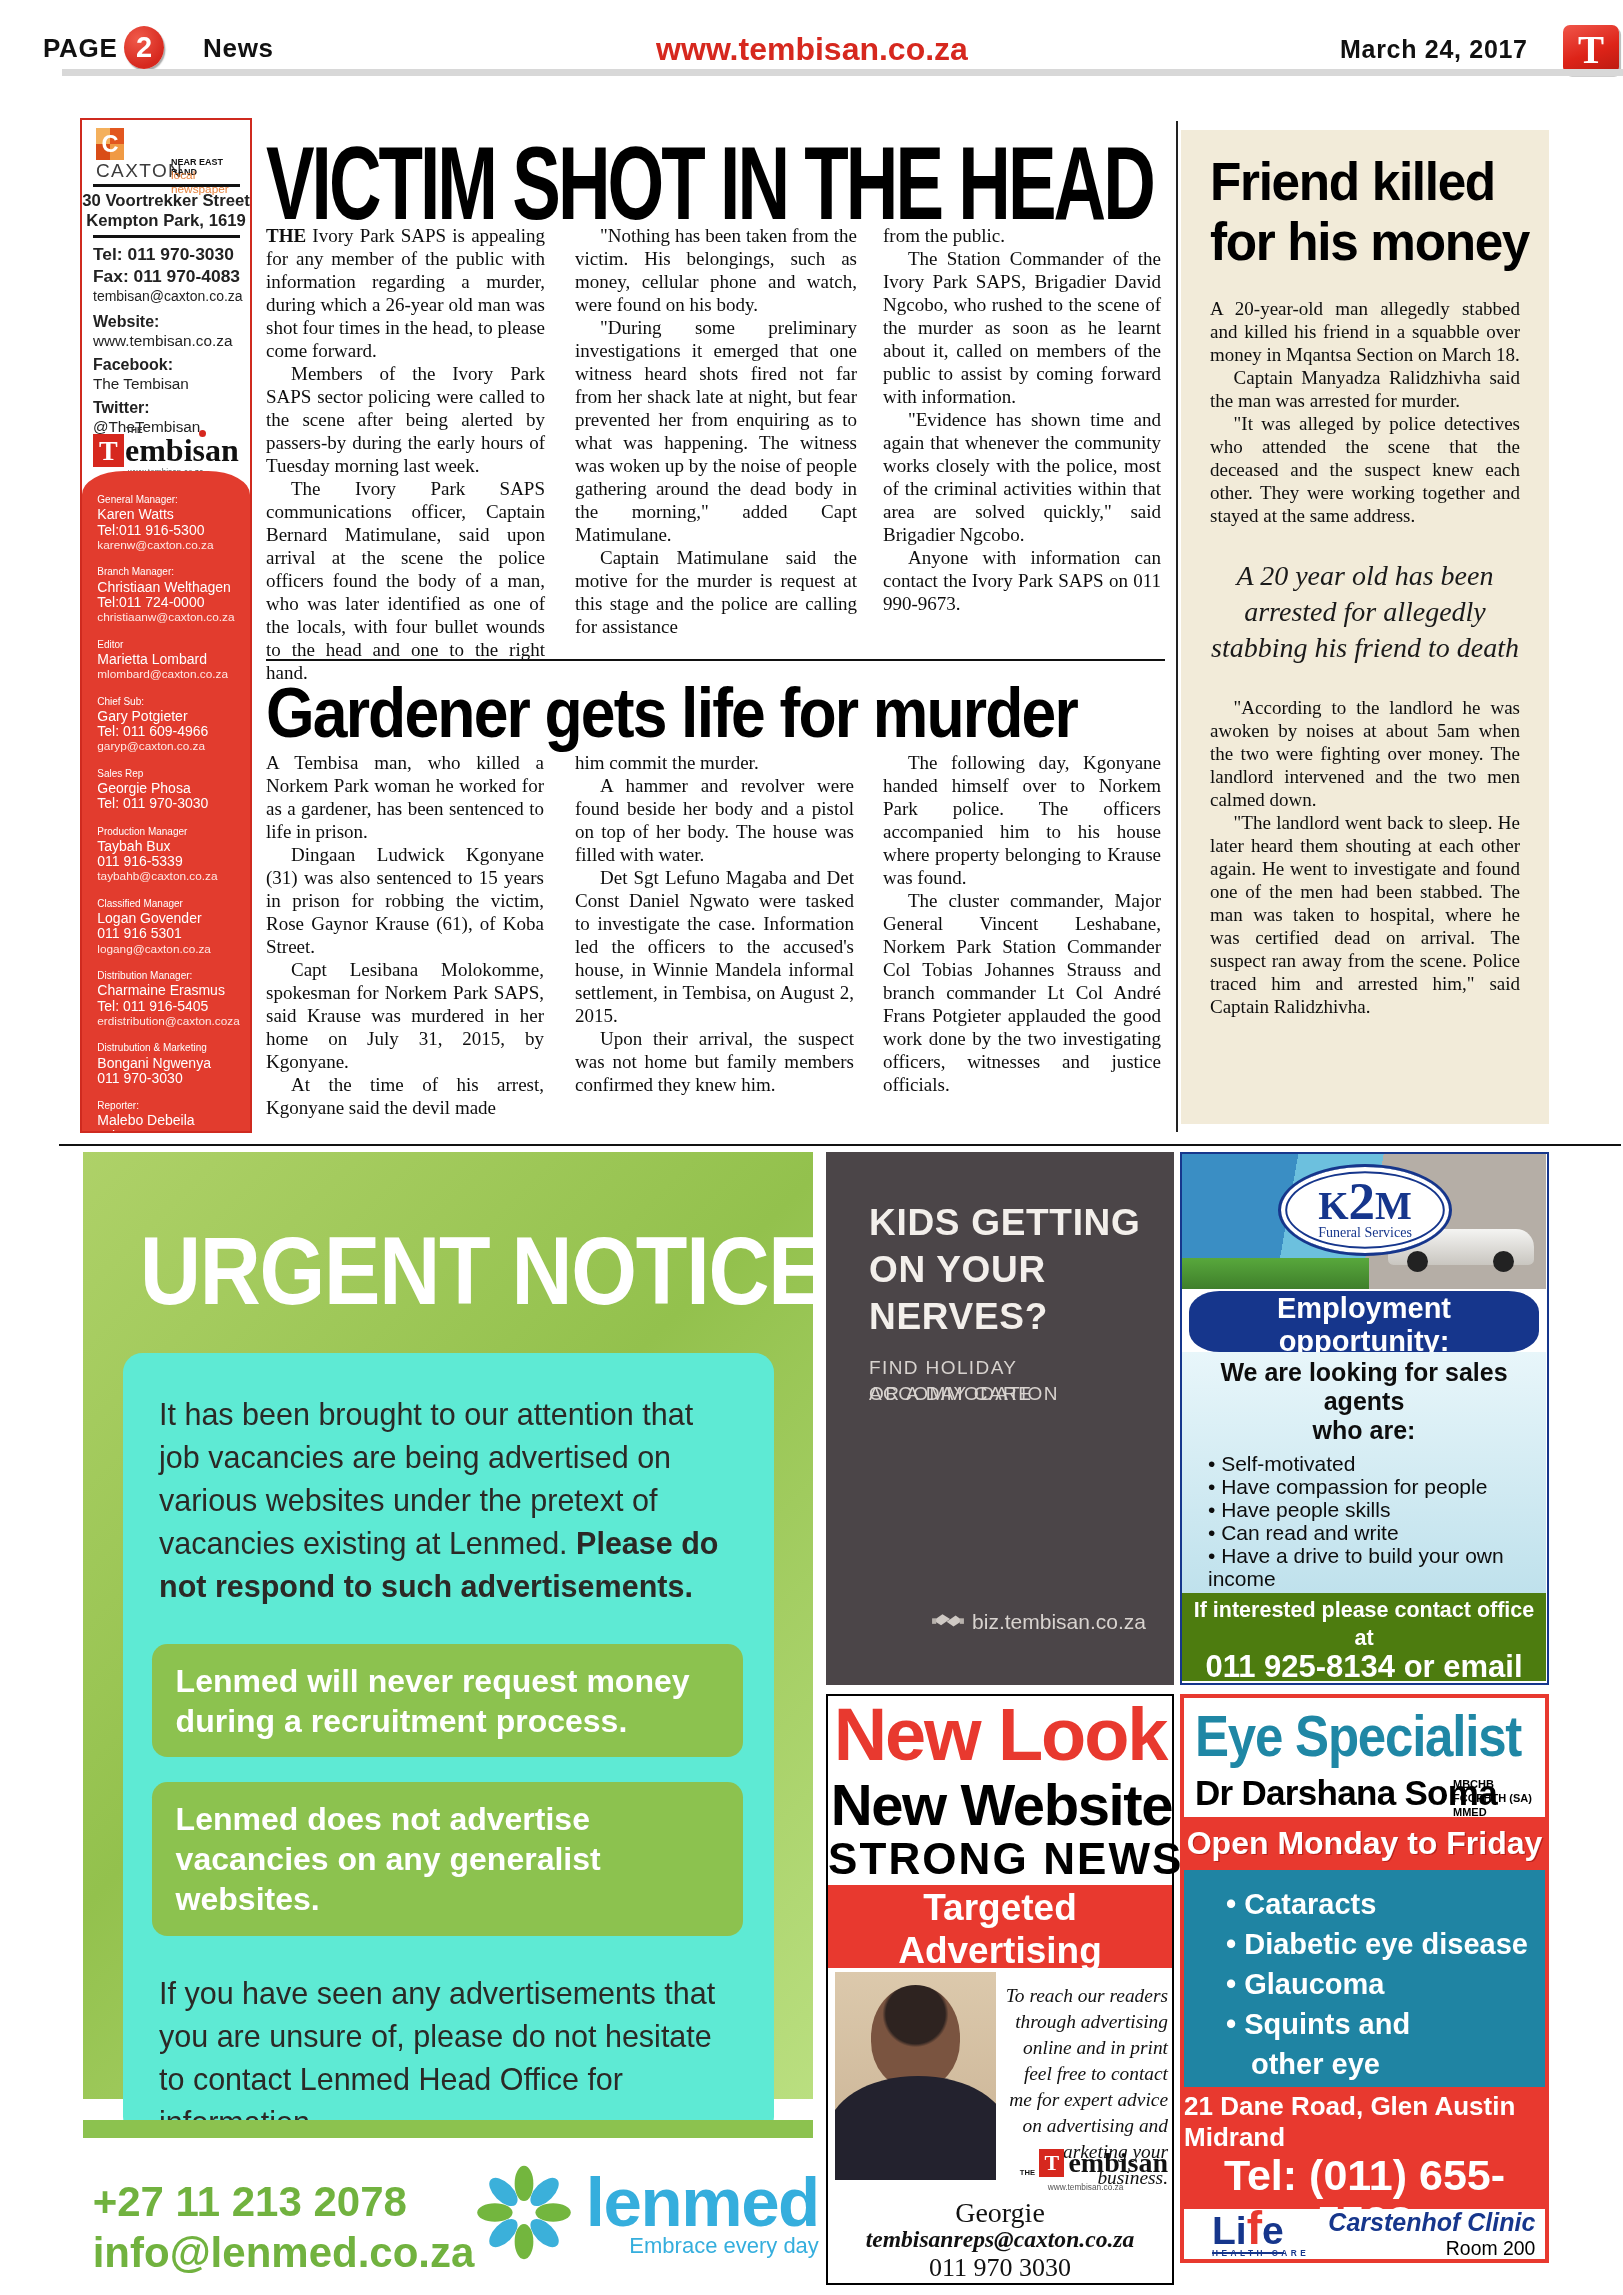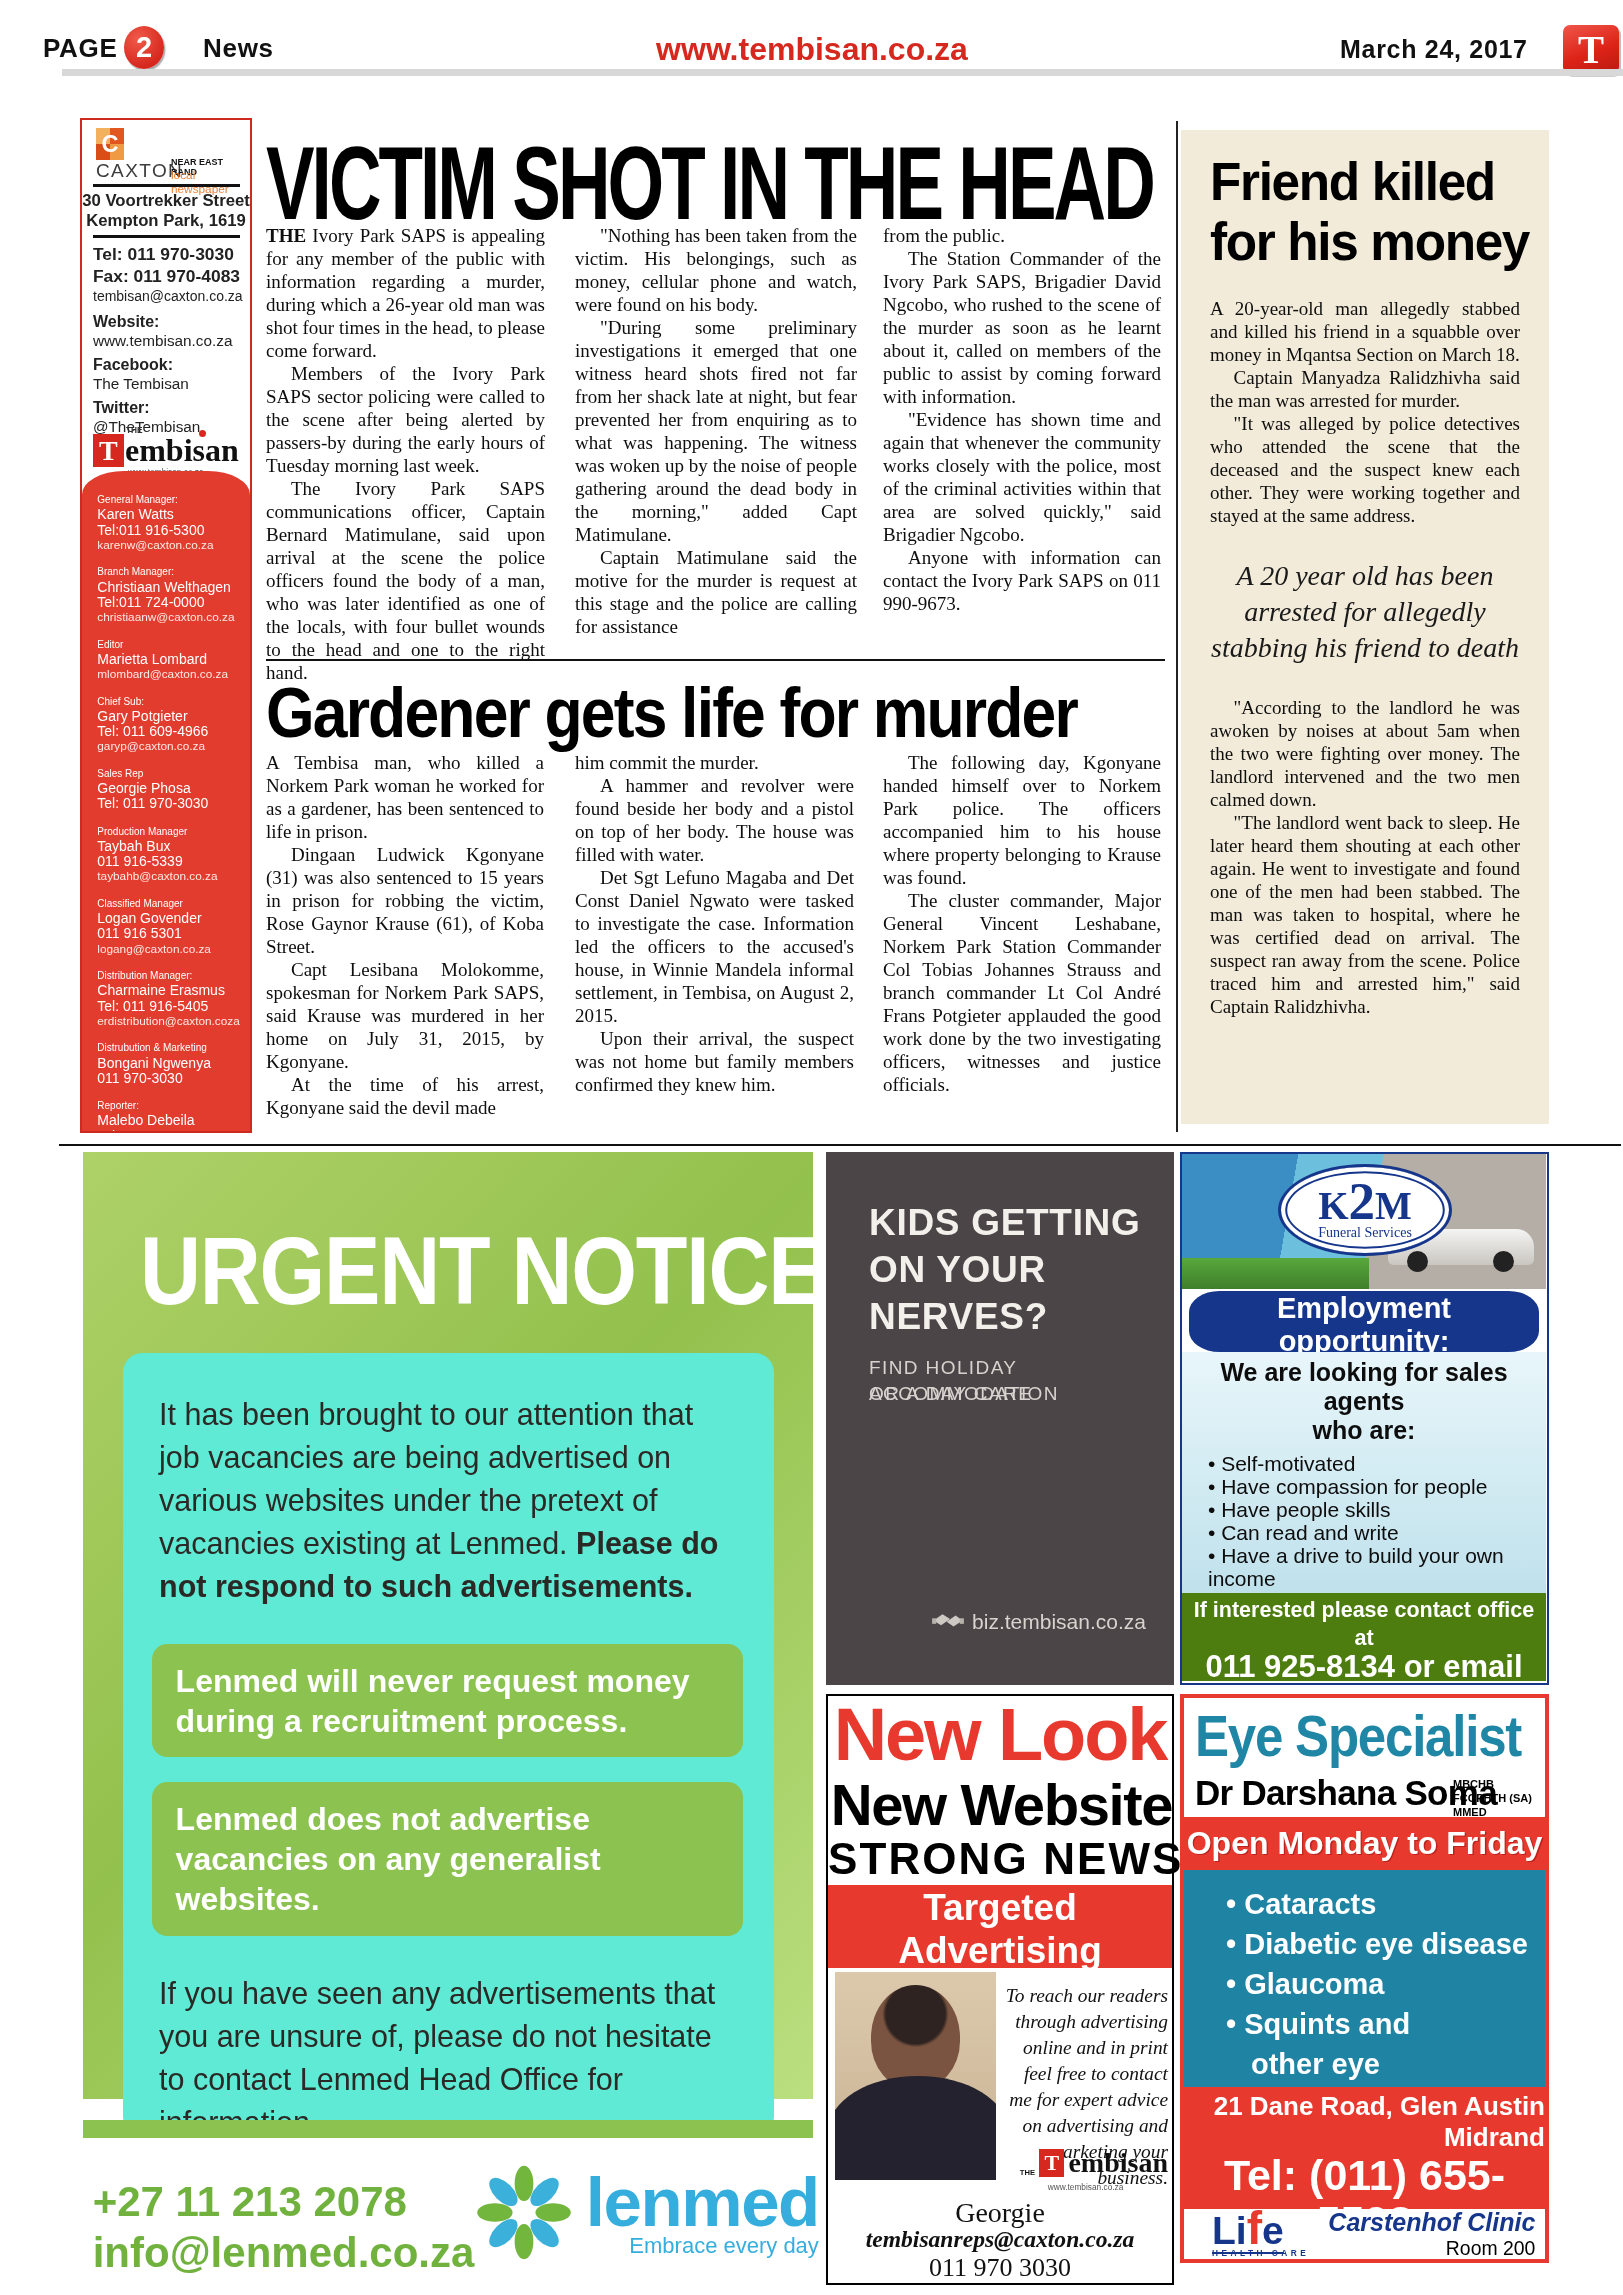--- a/index.html
+++ b/index.html
@@ -120,21 +120,21 @@
   .eye{left:1180px;top:1694px;width:369px;height:569px;border:4.2px solid #e8392f;background:#fff;overflow:hidden}
   .eye-title{left:11px;top:4.2px;font-size:58px;font-weight:bold;color:#1f87a5;letter-spacing:-1.4px;transform:scaleX(.88)}
   .eye-doc{left:11px;top:75px;font-size:35px;font-weight:bold;color:#000;letter-spacing:-0.7px}
   .eye-qual{left:269px;top:79px;font-size:11px;line-height:14px;font-weight:bold;color:#000}
   .eye-open{left:0;top:119px;width:361px;height:53px;background:#e8392f;display:flex;align-items:center;justify-content:center}
   .eye-open-in{color:#fff;font-size:32px;font-weight:bold;text-shadow:1.4px 1.4px 0 rgba(120,0,0,.4)}
   .eye-teal{left:0;top:172px;width:361px;height:217px;background:#1f84a3;padding:14px 0 0 42px}
   .ebullet{color:#fff;font-size:29px;line-height:40px;font-weight:bold;padding-left:25px}
   .ebullet::before{content:"•  ";margin-left:-25px}
   .eye-red{left:0;top:389px;width:361px;height:122px;background:#e8392f;color:#fff;padding-top:4.2px}
-  .eye-addr{width:100%;text-align:right;font-size:26px;line-height:30.5px;font-weight:bold}
+  .eye-addr{width:100%;text-align:left;font-size:26px;line-height:30.5px;font-weight:bold}
   .eye-tel{width:100%;text-align:center;font-size:43px;line-height:46px;font-weight:bold}
   .eye-tel2{width:100%;text-align:center;font-size:32px;line-height:36px;font-weight:bold}
   .eye-foot{left:0;top:511px;width:361px;height:50px;background:#fff;display:flex;align-items:center;justify-content:space-between;padding:0 9.7px 0 28px}
   .life-word{font-size:39px;font-weight:bold;line-height:35px;border-bottom:2.8px solid #16368c}
   .life-li,.life-e{color:#16368c}
   .life-f{color:#e8392f;font-size:46px}
   .life-sub{font-size:8.3px;letter-spacing:3.5px;color:#16368c;font-weight:bold}
   .clinic{text-align:right}
   .clinic-name{font-size:25px;font-weight:bold;font-style:italic;color:#16368c}
   .clinic-room{font-size:19.4px;color:#000}

